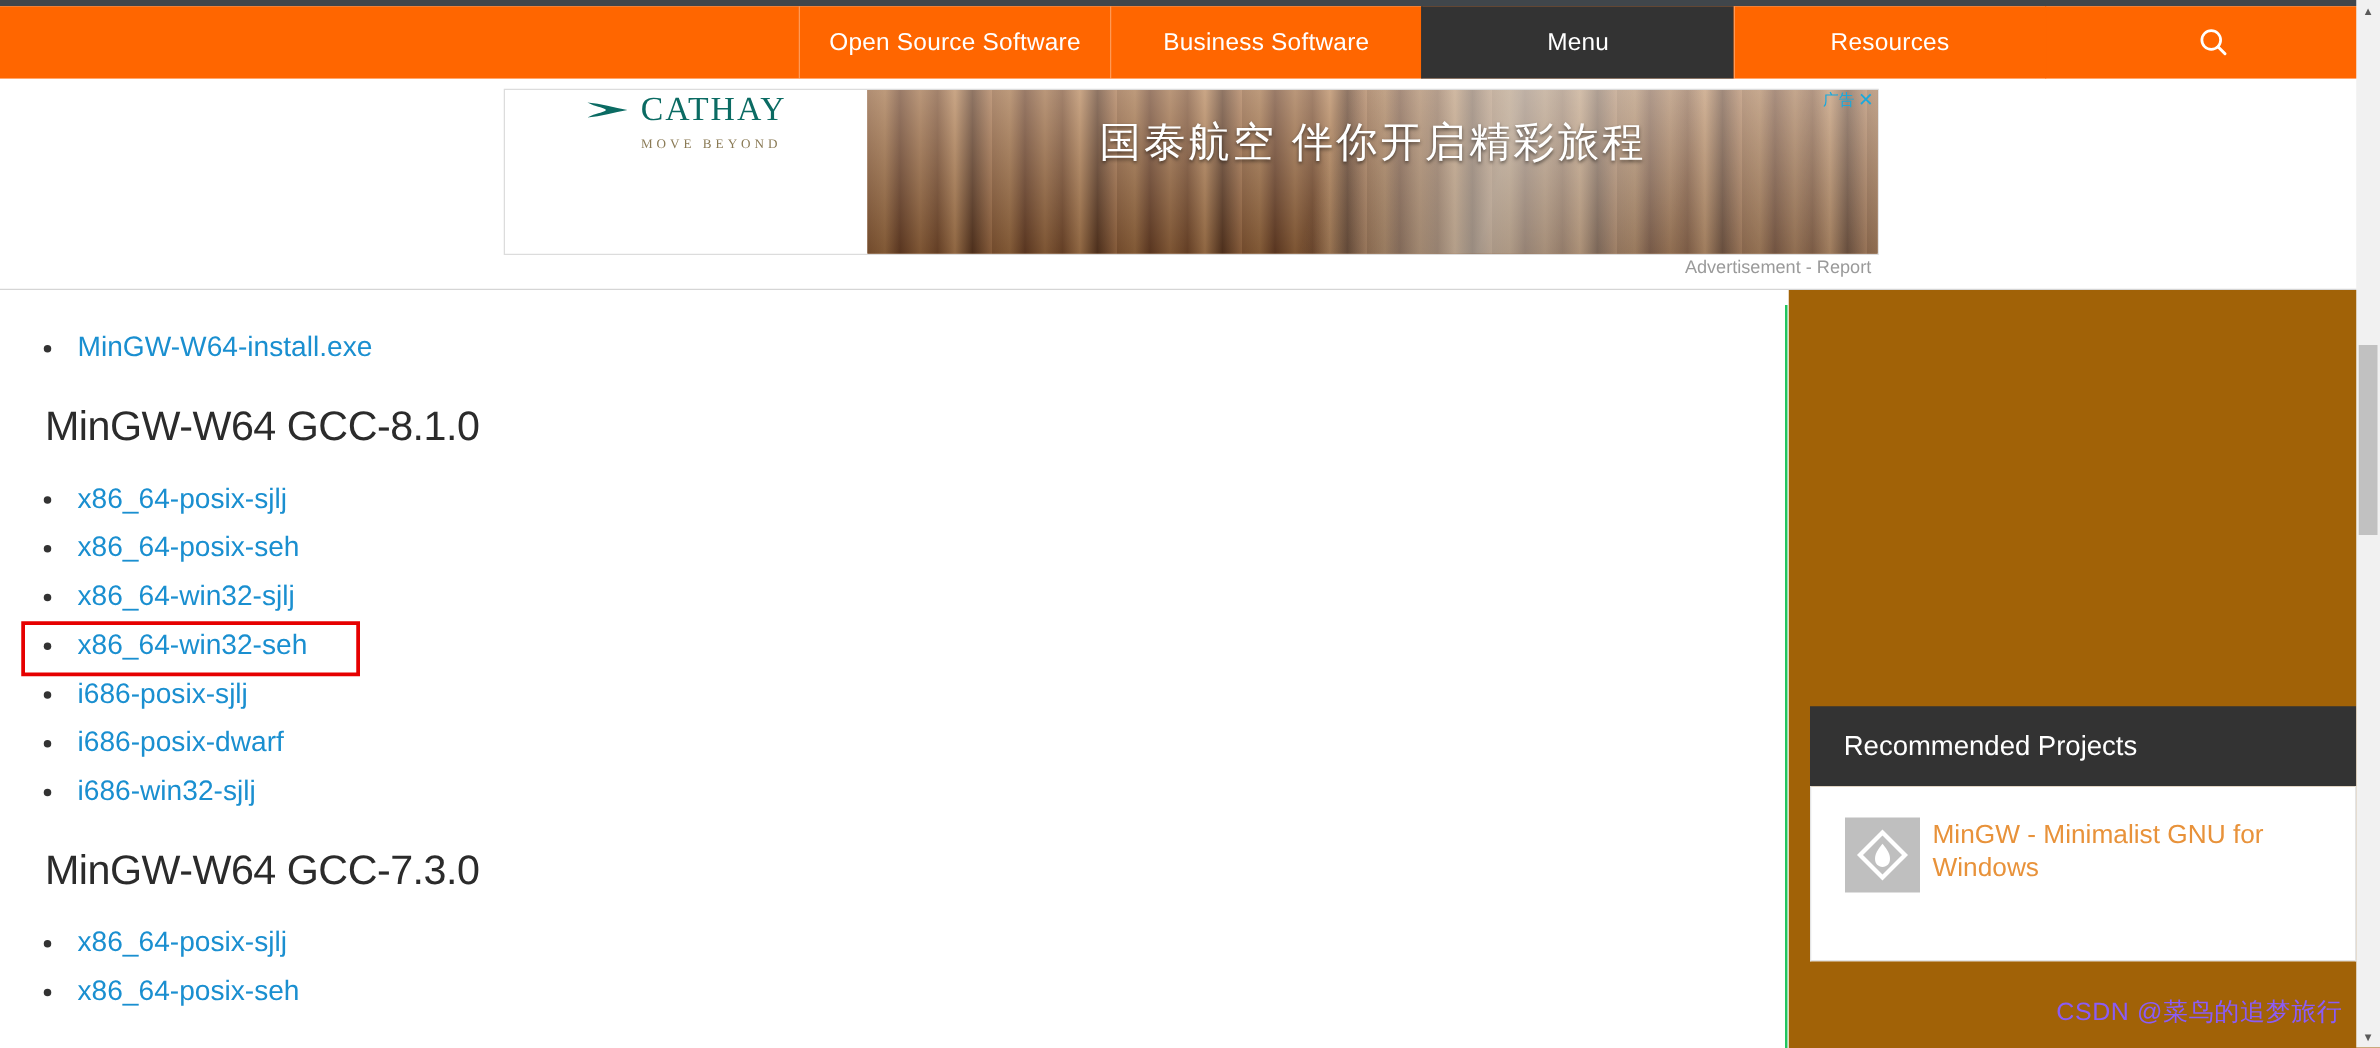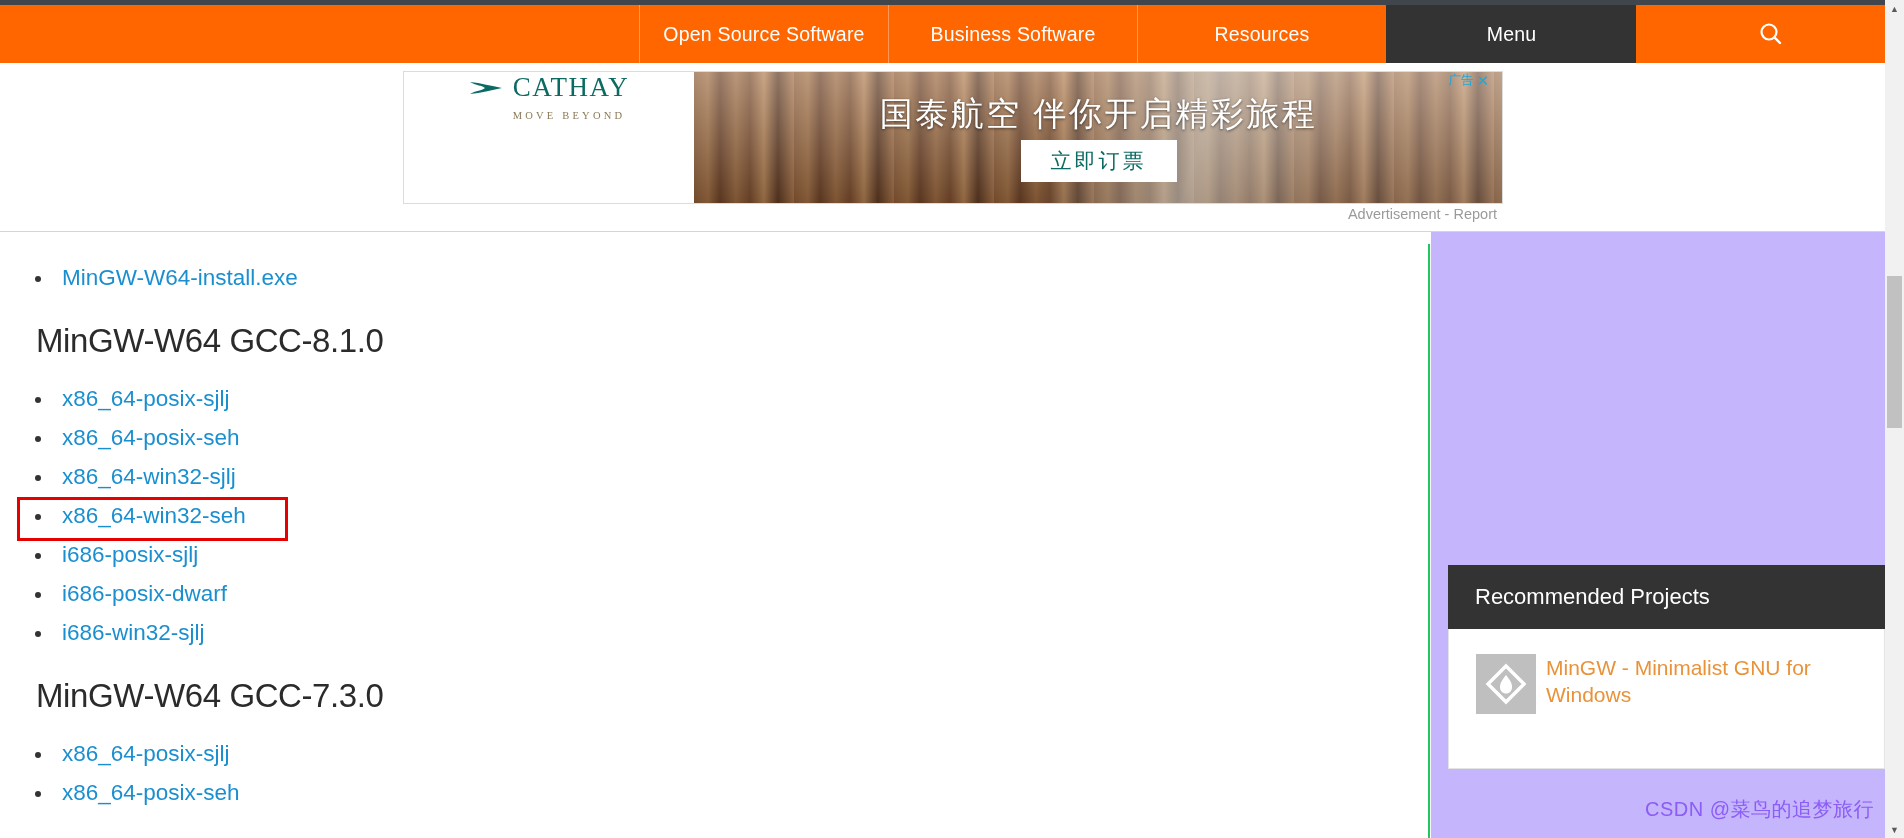--- a/index.html
+++ b/index.html
@@ -139,21 +139,21 @@
     background: #ffffff;
     color: #0b6b63;
     font-size: 21px;
     letter-spacing: 3px;
     padding: 7px 30px;
     z-index: 3;
   }
   .ad-badge {
     position: absolute;
     top: 1px;
-    right: 13px;
+    right: 3px;
     display: flex;
     align-items: center;
     gap: 3px;
     z-index: 5;
     background: rgba(255,255,255,.0);
   }
   .ad-badge .cn {
     color: #1aa9dd;
     font-size: 12.5px;
     line-height: 1;
@@ -239,21 +239,21 @@
     margin: 25px 0 19px 36px;
   }
 
   
   .rail {
     position: absolute;
     top: 0;
     left: 1431px;
     width: 473px;
     height: 607px;
-    background: #c4b5fd;
+    background: #a16207;
   }
   .rail-card {
     position: absolute;
     top: 333px;
     left: 17px;
     width: 437px;
   }
   .rail-head {
     background: #333333;
     color: #ffffff;
@@ -335,26 +335,26 @@
   <div class="nav-spacer"></div>
 
   <div class="nav-item wide-a">
     <span>Open Source Software</span>
   </div>
 
   <div class="nav-item wide-b">
     <span>Business Software</span>
   </div>
 
+  <div class="nav-item menu">
+    <span>Menu</span>
+  </div>
+
   <div class="nav-item wide-c">
     <span>Resources</span>
-  </div>
-
-  <div class="nav-item menu">
-    <span>Menu</span>
   </div>
 
   <div class="nav-item search">
     <span>
       <svg width="26" height="26" viewBox="0 0 26 26">
         <circle cx="11" cy="11" r="7.5" fill="none" stroke="#ffffff" stroke-width="2.2"></circle>
         <line x1="16.4" y1="16.4" x2="22" y2="22" stroke="#ffffff" stroke-width="2.4" stroke-linecap="round"></line>
       </svg>
     </span>
   </div>
@@ -370,21 +370,20 @@
             <path d="M1 5 C12 6 22 9 33 11 C22 13 12 16 1 17 C8 13 12 14 16 11 C12 8 8 9 1 5 Z" fill="#0b6b63"></path>
           </svg>
         </span>
         <span class="cathay-word">CATHAY</span>
       </div>
       <div class="cathay-sub">MOVE BEYOND</div>
     </div>
 
     <div class="ad-photo">
       <div class="ad-headline">国泰航空 伴你开启精彩旅程</div>
-      <div class="ad-cta">立即订票</div>
     </div>
 
     <div class="ad-badge">
       <span class="cn">广告</span>
       <span class="x">✕</span>
     </div>
   </div>
 
   <div class="ad-note">Advertisement - Report</div>
 </div>

